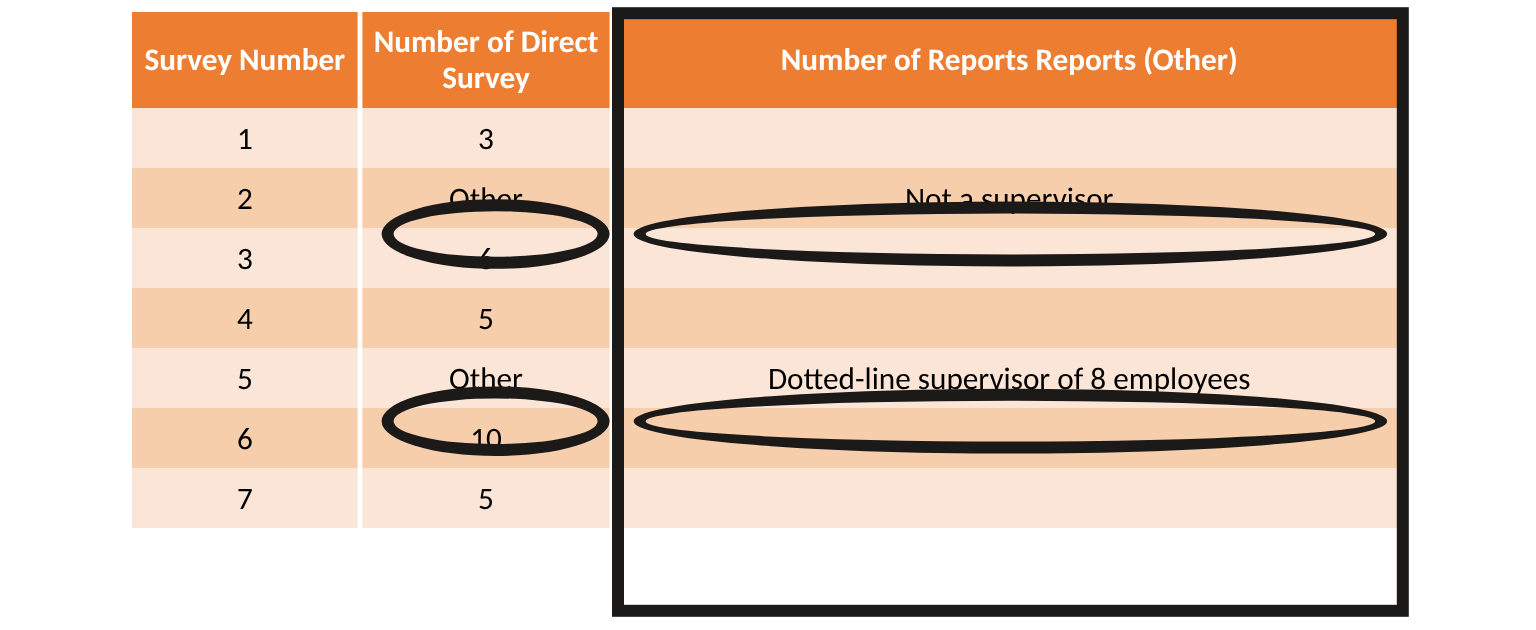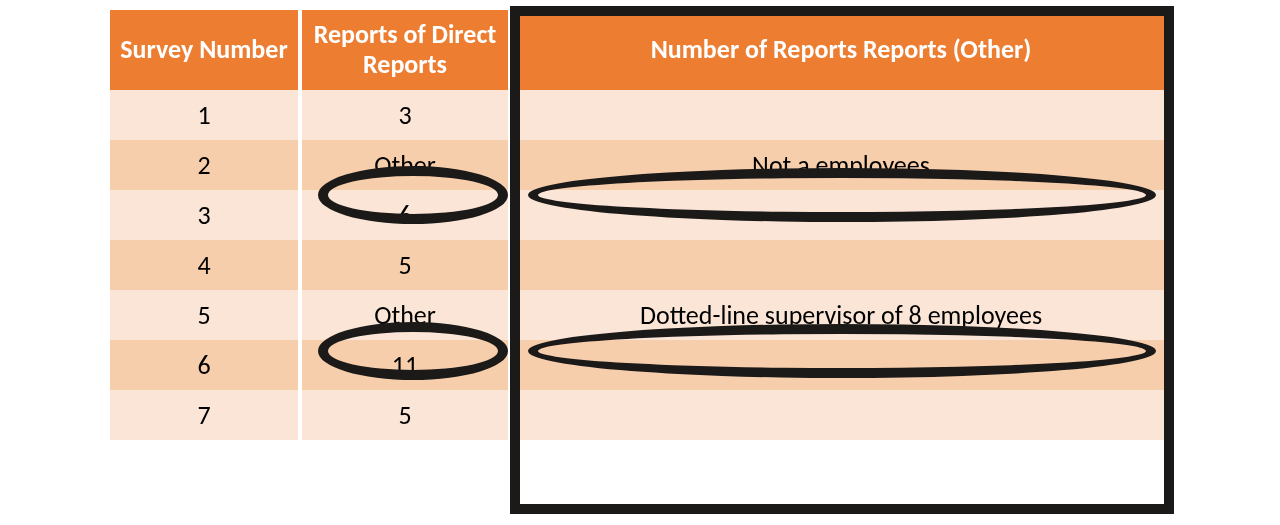--- a/index.html
+++ b/index.html
@@ -81,56 +81,56 @@
       <col class="col-a">
       <col class="col-b">
       <col class="col-c">
     </colgroup>
     <thead>
       <tr>
         <th>
           <span class="th-stack">Survey Number</span>
         </th>
         <th>
-          <span class="th-stack">Reports of Direct Reports</span>
+          <span class="th-stack">Number of Direct Survey</span>
         </th>
         <th>
           <span class="th-stack">Number of Reports Reports (Other)</span>
         </th>
       </tr>
     </thead>
     <tbody>
       <tr>
         <td>1</td>
         <td>3</td>
         <td></td>
       </tr>
       <tr>
         <td>2</td>
         <td>Other</td>
-        <td>Not a employees</td>
+        <td>Not a supervisor</td>
       </tr>
       <tr>
         <td>3</td>
         <td>6</td>
         <td></td>
       </tr>
       <tr>
         <td>4</td>
         <td>5</td>
         <td></td>
       </tr>
       <tr>
         <td>5</td>
         <td>Other</td>
         <td>Dotted-line supervisor of 8 employees</td>
       </tr>
       <tr>
         <td>6</td>
-        <td>11</td>
+        <td>10</td>
         <td></td>
       </tr>
       <tr>
         <td>7</td>
         <td>5</td>
         <td></td>
       </tr>
     </tbody>
   </table>
 

